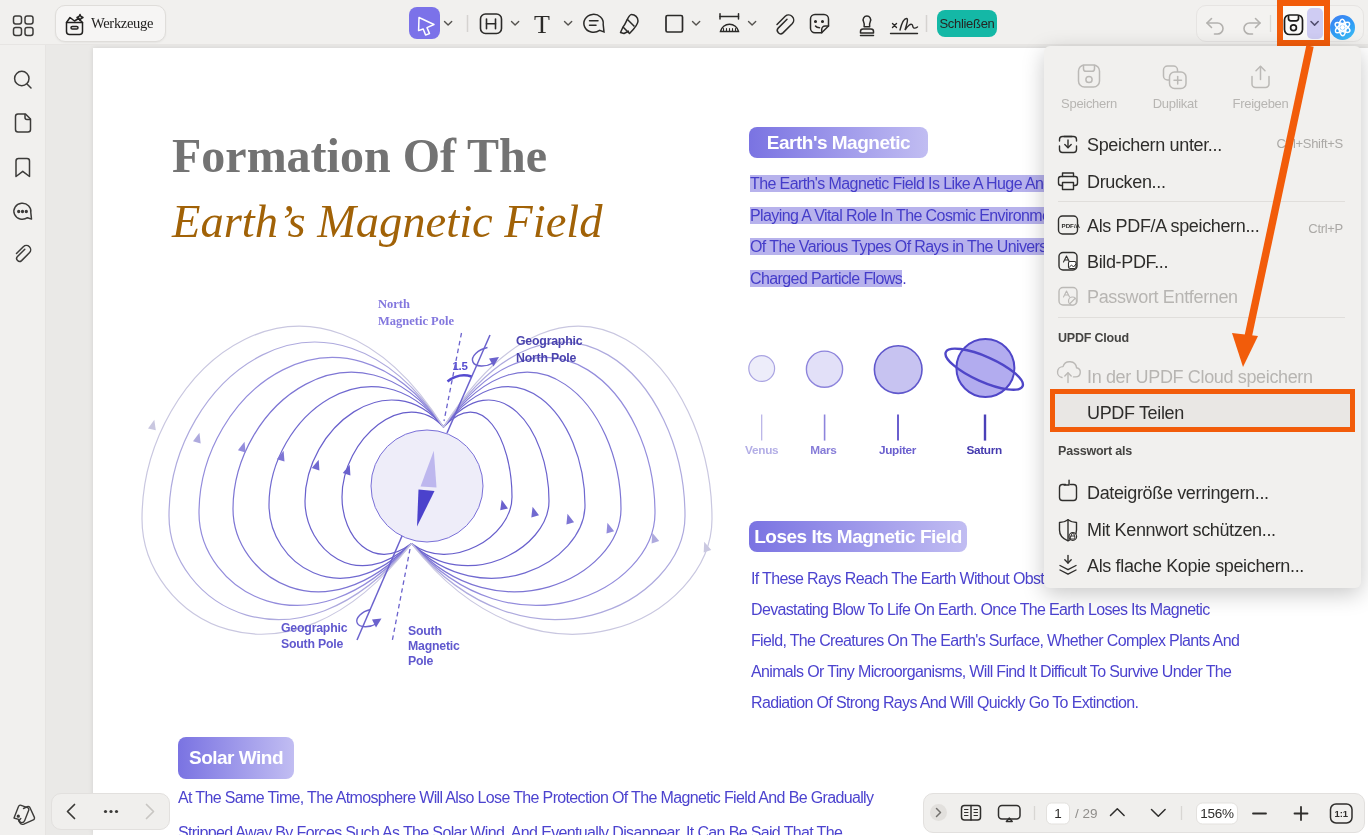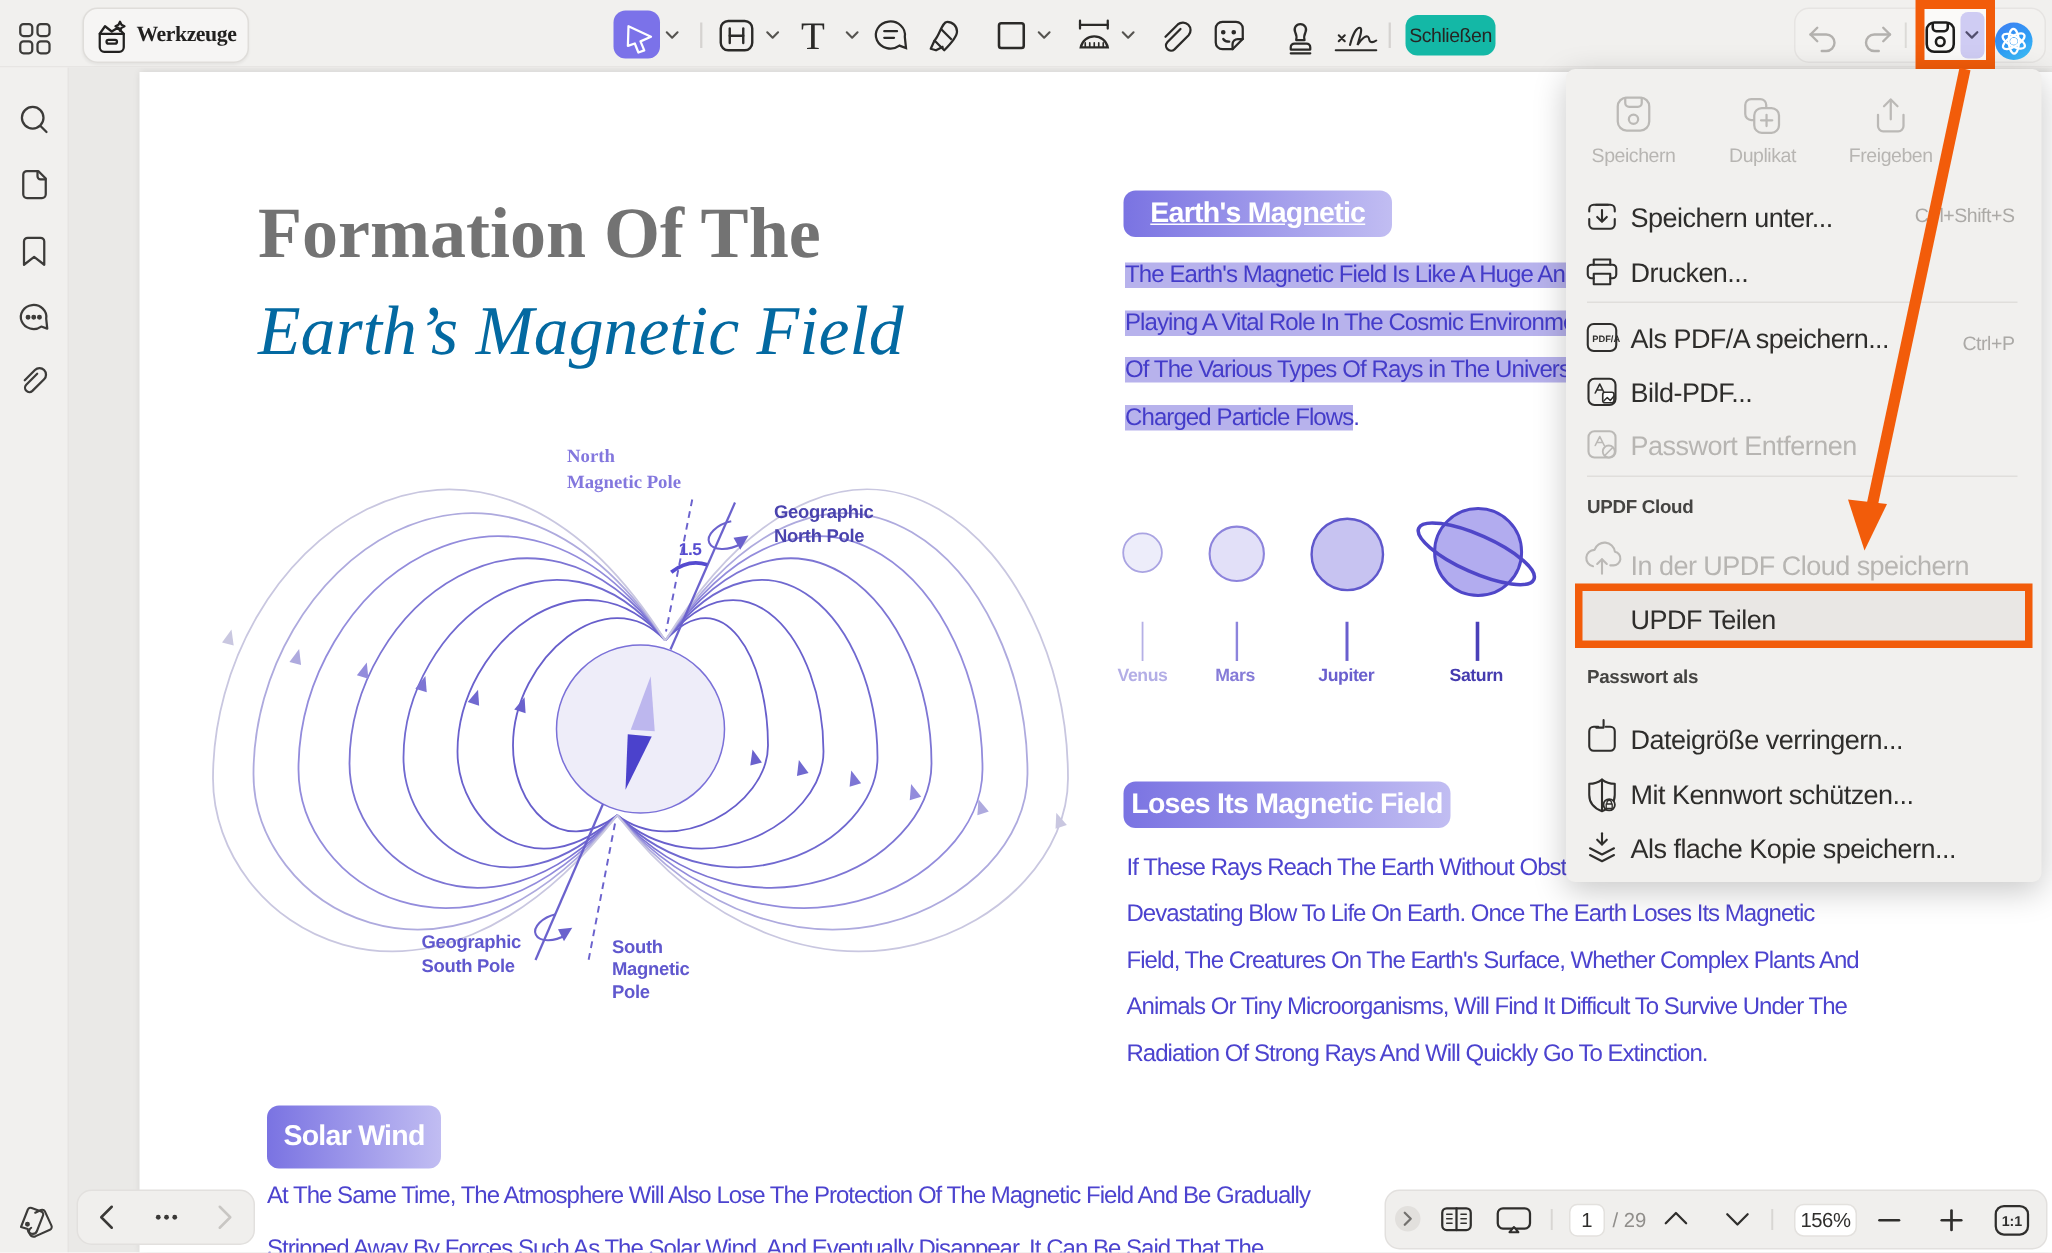--- a/index.html
+++ b/index.html
@@ -5,30 +5,30 @@
 * { margin:0; padding:0; box-sizing:border-box; }
 html,body { width:1368px; height:835px; overflow:hidden; }
 body { font-family:"Liberation Sans", sans-serif; background:#f1f0ee; position:relative; }
 .abs { position:absolute; }
 
 #topbar { left:0; top:0; width:1368px; height:45px; background:#f1f0ee; border-bottom:1px solid #e7e5e3; }
 #sidebar { left:0; top:45px; width:46px; height:790px; background:#f1f0ee; border-right:1px solid #e6e4e2; }
 #viewport { left:46px; top:45px; width:1322px; height:790px; background:#eae9e7; }
 #page { left:93px; top:48px; width:1275px; height:787px; background:#ffffff; box-shadow:0 0 5px rgba(0,0,0,0.10); }
 #wkz { left:55px; top:5px; width:111px; height:37px; border-radius:10px; background:#f6f5f4; border:1px solid #dfddda; box-shadow:0 1px 2px rgba(0,0,0,0.05); display:flex; align-items:center; padding-left:9px; gap:5px; }
-#wkz span { font-family:"Liberation Serif", serif; font-weight:bold; font-size:14.5px; letter-spacing:-0.3px; color:#222120; }
+#wkz span { font-family:"Liberation Serif", serif; font-weight:normal; font-size:14.5px; letter-spacing:-0.3px; color:#222120; }
 #close-btn { left:937px; top:10px; width:60px; height:27px; border-radius:8px; background:#14b8a6; color:#262523; font-size:13px; letter-spacing:-0.3px; display:flex; align-items:center; justify-content:center; }
 #rightcluster { left:1196px; top:5px; width:168px; height:37px; border-radius:10px; background:#f3f2f0; border:1px solid #e6e4e2; }
 #cursorbtn { left:409px; top:7px; width:31px; height:32px; border-radius:8px; background:#7b72e9; }
 #savechev { left:1307px; top:8px; width:16px; height:31px; border-radius:5px; background:#cfccf3; }
 #orangebox { left:1277px; top:0px; width:53px; height:46px; border:6px solid #f25c0a; background:#fbfaf9; }
 #ailogo { left:1330px; top:15px; width:25px; height:25px; border-radius:50%; background:linear-gradient(150deg,#3f7df2 0%,#2f9df5 55%,#40c4f6 100%); }
 
 .doctitle1 { font-family:"Liberation Serif", serif; font-weight:bold; font-size:48px; color:#737373; }
-.doctitle2 { font-family:"Liberation Serif", serif; font-style:italic; font-size:46.5px; color:#0369a1; }
+.doctitle2 { font-family:"Liberation Serif", serif; font-style:italic; font-size:46.5px; color:#a16207; }
 .badge { background:linear-gradient(90deg,#7a73e2 0%, #c1bdf2 100%); border-radius:8px; color:#ffffff; font-weight:bold; display:flex; align-items:center; justify-content:center; white-space:nowrap; letter-spacing:-0.5px; }
 .hl-line { white-space:nowrap; font-size:16px; letter-spacing:-0.6px; color:#443cc9; }
 .hl-line b { font-weight:normal; background:#b7b2ec; }
 .body-line { white-space:nowrap; font-size:16px; letter-spacing:-0.65px; color:#4c43cf; }
 
 #panel { left:1044px; top:46px; width:317px; height:542px; background:#f1f0ee; border-radius:6px; box-shadow:0 6px 22px rgba(0,0,0,0.22); }
 .mi-label { position:absolute; font-size:13px; letter-spacing:-0.3px; color:#b7b5b2; text-align:center; }
 .mrow { position:absolute; left:14px; font-size:18px; letter-spacing:-0.35px; color:#2e2d2b; display:flex; align-items:center; gap:13px; }
 .mrow.gray { color:#b7b5b2; }
 .mshort { position:absolute; right:18px; font-size:13px; letter-spacing:-0.3px; color:#aba9a6; }
@@ -40,21 +40,21 @@
 #bottombar { left:923px; top:793px; width:442px; height:40px; border-radius:10px; background:#f0efed; border:1px solid #e2e0de; }
 </style>
 </head>
 <body>
 <div class="abs" id="viewport"></div>
 <div class="abs" id="page"></div>
 
 <div class="abs doctitle1" style="left:172px; top:128px;">Formation Of The</div>
 <div class="abs doctitle2" style="left:172px; top:195px;">Earth’s Magnetic Field</div>
 
-<div class="abs badge" style="left:749px; top:127px; width:179px; height:31px; font-size:19px;text-decoration:underline;">Earth's Magnetic</div>
+<div class="abs badge" style="left:749px; top:127px; width:179px; height:31px; font-size:19px;">Earth's Magnetic</div>
 <div class="abs hl-line" style="left:750px; top:175px;"><b>The Earth's Magnetic Field Is Like A Huge And Invisible Shield,</b></div>
 <div class="abs hl-line" style="left:750px; top:206.5px;"><b>Playing A Vital Role In The Cosmic Environment, Shielding Most</b></div>
 <div class="abs hl-line" style="left:750px; top:238px;"><b>Of The Various Types Of Rays in The Universe, Including Various</b></div>
 <div class="abs hl-line" style="left:750px; top:269.5px;text-align:center;"><b>Charged Particle Flows</b>.</div>
 
 <svg class="abs" style="left:735px; top:325px;" width="315" height="145" viewBox="0 0 315 145">
   <circle cx="26.7" cy="43.5" r="12.9" fill="#ededfa" stroke="#aaa4e2" stroke-width="1.2"></circle>
   <circle cx="89.5" cy="44.2" r="18.1" fill="#e2e0f8" stroke="#8d84dc" stroke-width="1.4"></circle>
   <circle cx="163.2" cy="44.6" r="23.8" fill="#c7c3f1" stroke="#6058cc" stroke-width="1.6"></circle>
   <circle cx="250.4" cy="43" r="29" fill="#b2acef" stroke="#4f46c8" stroke-width="2"></circle>

